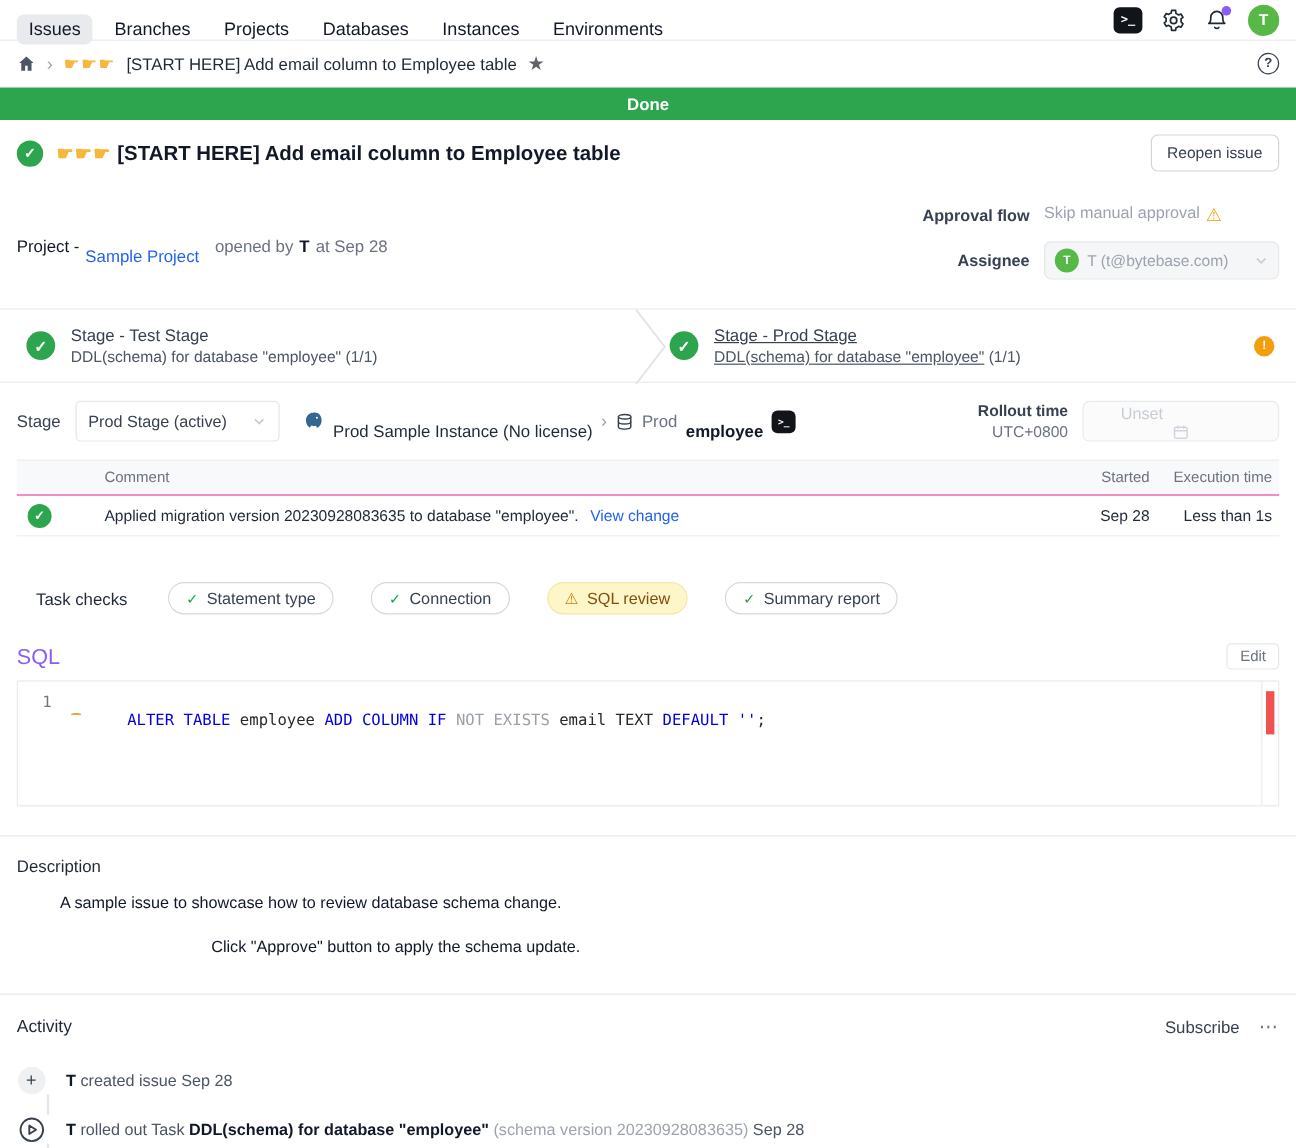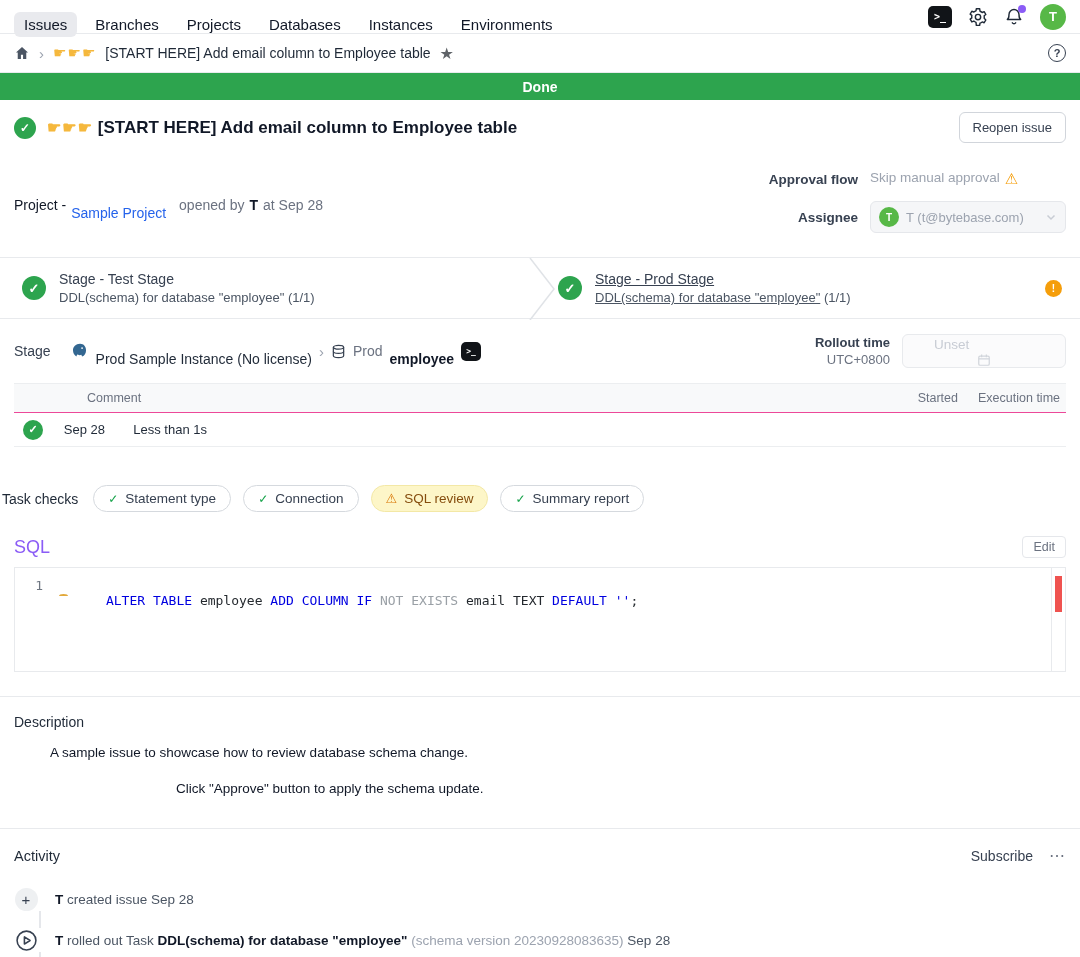--- a/index.html
+++ b/index.html
@@ -114,21 +114,21 @@
   .col-started { width:62px; text-align:right; }
   .col-exec { width:106px; text-align:right; padding-right:4px; margin-right:2px; }
   .t-row { display:flex; align-items:center; height:34px; border-bottom:1px solid #eceef0;
     font-size:13px; }
   .t-row .chk-20 { margin-left:9px; }
   .t-comment { margin-left:44px; flex:1; color:#1f2937; }
   .t-comment .link { margin-left:6px; }
   .t-row .col-started, .t-row .col-exec { color:#1f2937; }
 
   
-  .task-checks { margin:38px 2px 0; display:flex; align-items:center; gap:12px; }
+  .task-checks { margin:38px 30px 0; display:flex; align-items:center; gap:31px; }
   .tc-label { font-size:14px; color:#1f2937; margin-right:3px; }
   .pill { display:inline-flex; align-items:center; gap:7px; border:1px solid #d5d9de;
     border-radius:15px; padding:5px 14px; font-size:13.5px; color:#374151; cursor:pointer;
     background:#fff; }
   .pill .ok { color:#16a34a; font-size:12px; }
   .pill.warn { background:#fdf6c8; border-color:#f3e8a6; color:#854d0e; }
   .pill.warn .warn-tri { font-size:13px; color:#d97706; }
 
   
   .sql-section { margin:24px 14px 0; }
@@ -280,20 +280,26 @@
       <div class="stage-title">Stage - Prod Stage</div>
       <div class="stage-sub"><span class="u">DDL(schema) for database "employee"</span><span> (1/1)</span></div>
     </span>
     <span class="warn-circle">!</span>
   </div>
 </div>
 
 <div class="stage-toolbar">
   <div class="tb-left">
     <span class="tb-label">Stage</span>
+    <div class="select">
+      <span>Prod Stage (active)</span>
+      <svg viewBox="0 0 12 12" width="12" height="12" fill="none" stroke="#c8ccd4" stroke-width="1.5">
+          <path d="M2.5 4.5 6 8l3.5-3.5"></path>
+        </svg>
+    </div>
     <div class="inst-group">
       <span style="display:inline-flex;">
         <svg viewBox="0 0 20 20" width="18" height="18">
             <path fill="#336791" d="M10 2C5.3 2 2.2 5.3 2.2 9.3c0 3 1.6 5.6 3.7 6.7l1-2c.6.3 1.7.6 2.6.6.6 0 1.4-.1 2-.3l.8 1.9c2.7-1 4.4-3.7 4.4-6.8C16.7 5.2 14.3 2 10 2z"></path>
             <circle cx="12.3" cy="6.8" r="1" fill="#fff"></circle>
           </svg>
       </span>
       <a class="inst-name">Prod Sample Instance (No license)</a>
       <span class="crumb-sep">›</span>
       <span style="display:inline-flex;">
@@ -324,20 +330,24 @@
 </div>
 
 <div class="task-table">
   <div class="t-header">
     <span class="t-comment-h">Comment</span>
     <span class="col-started">Started</span>
     <span class="col-exec">Execution time</span>
   </div>
   <div class="t-row">
     <span class="chk chk-20">✓</span>
+    <span class="t-comment">
+      <span>Applied migration version 20230928083635 to database "employee".</span>
+      <a class="link">View change</a>
+    </span>
     <span class="col-started">Sep 28</span>
     <span class="col-exec">Less than 1s</span>
   </div>
 </div>
 
 <div class="task-checks">
   <span class="tc-label">Task checks</span>
   <span class="pill">
     <span class="ok">✓</span>
     <span>Statement type</span>

